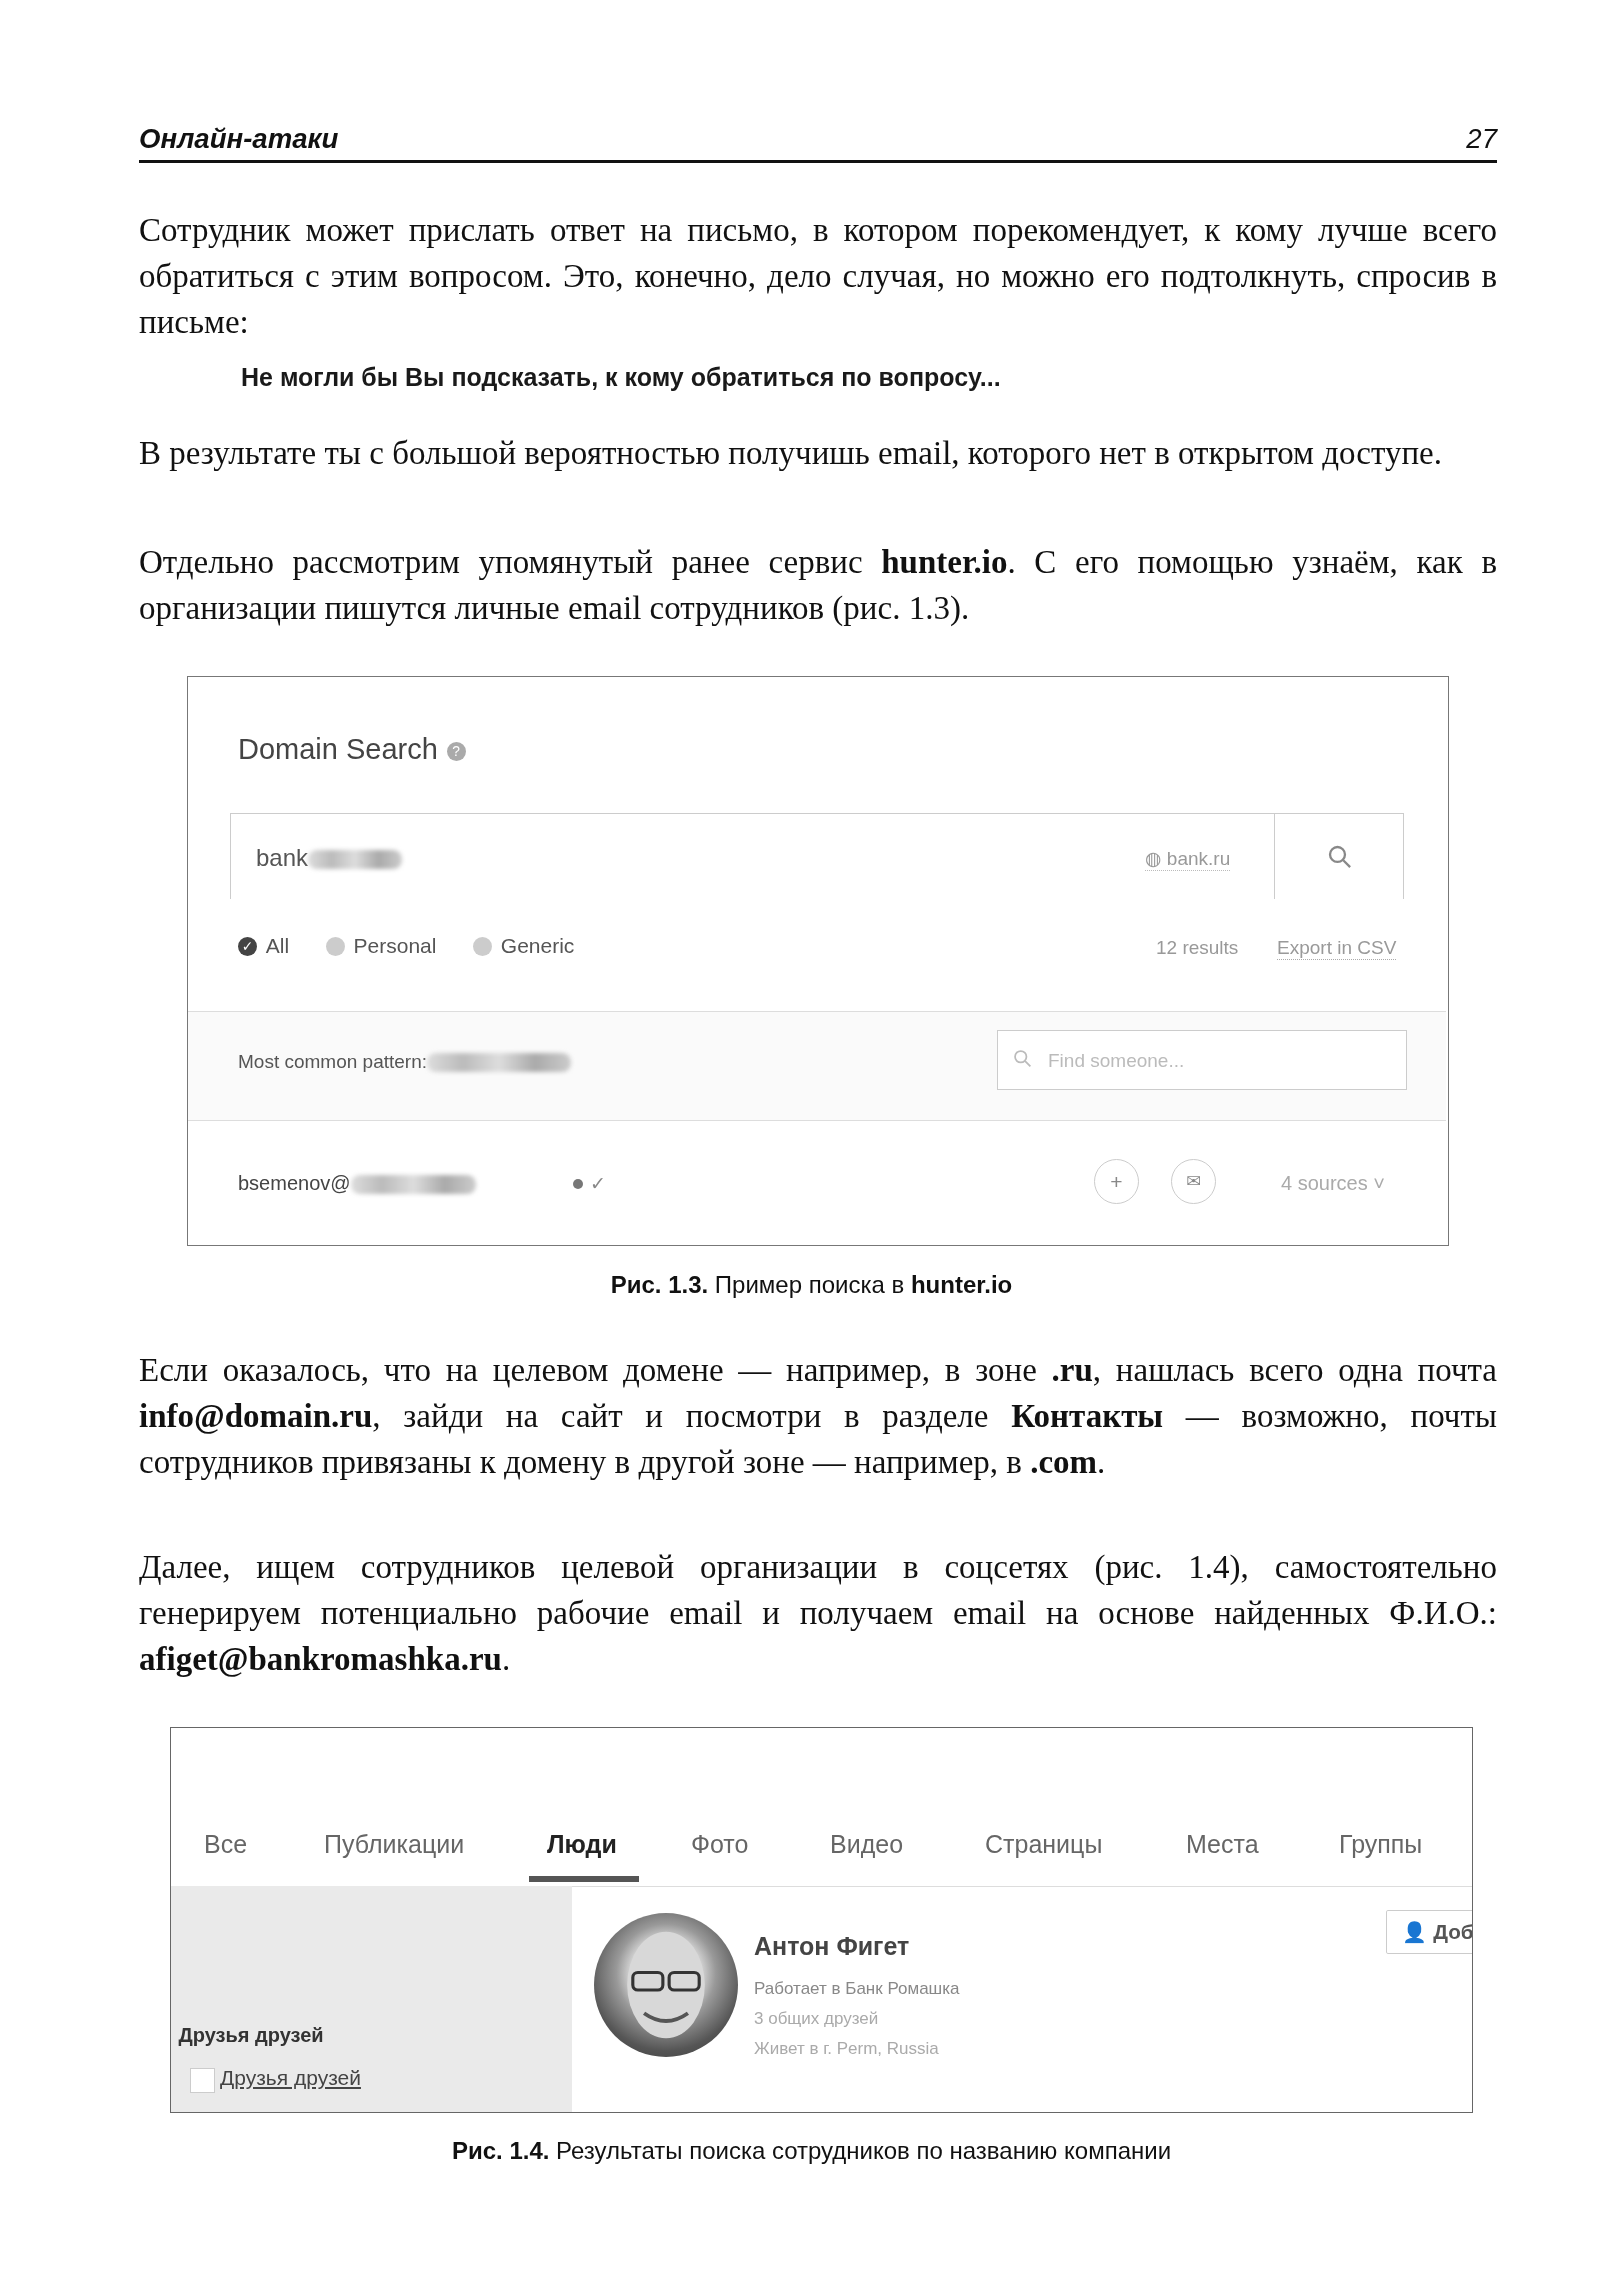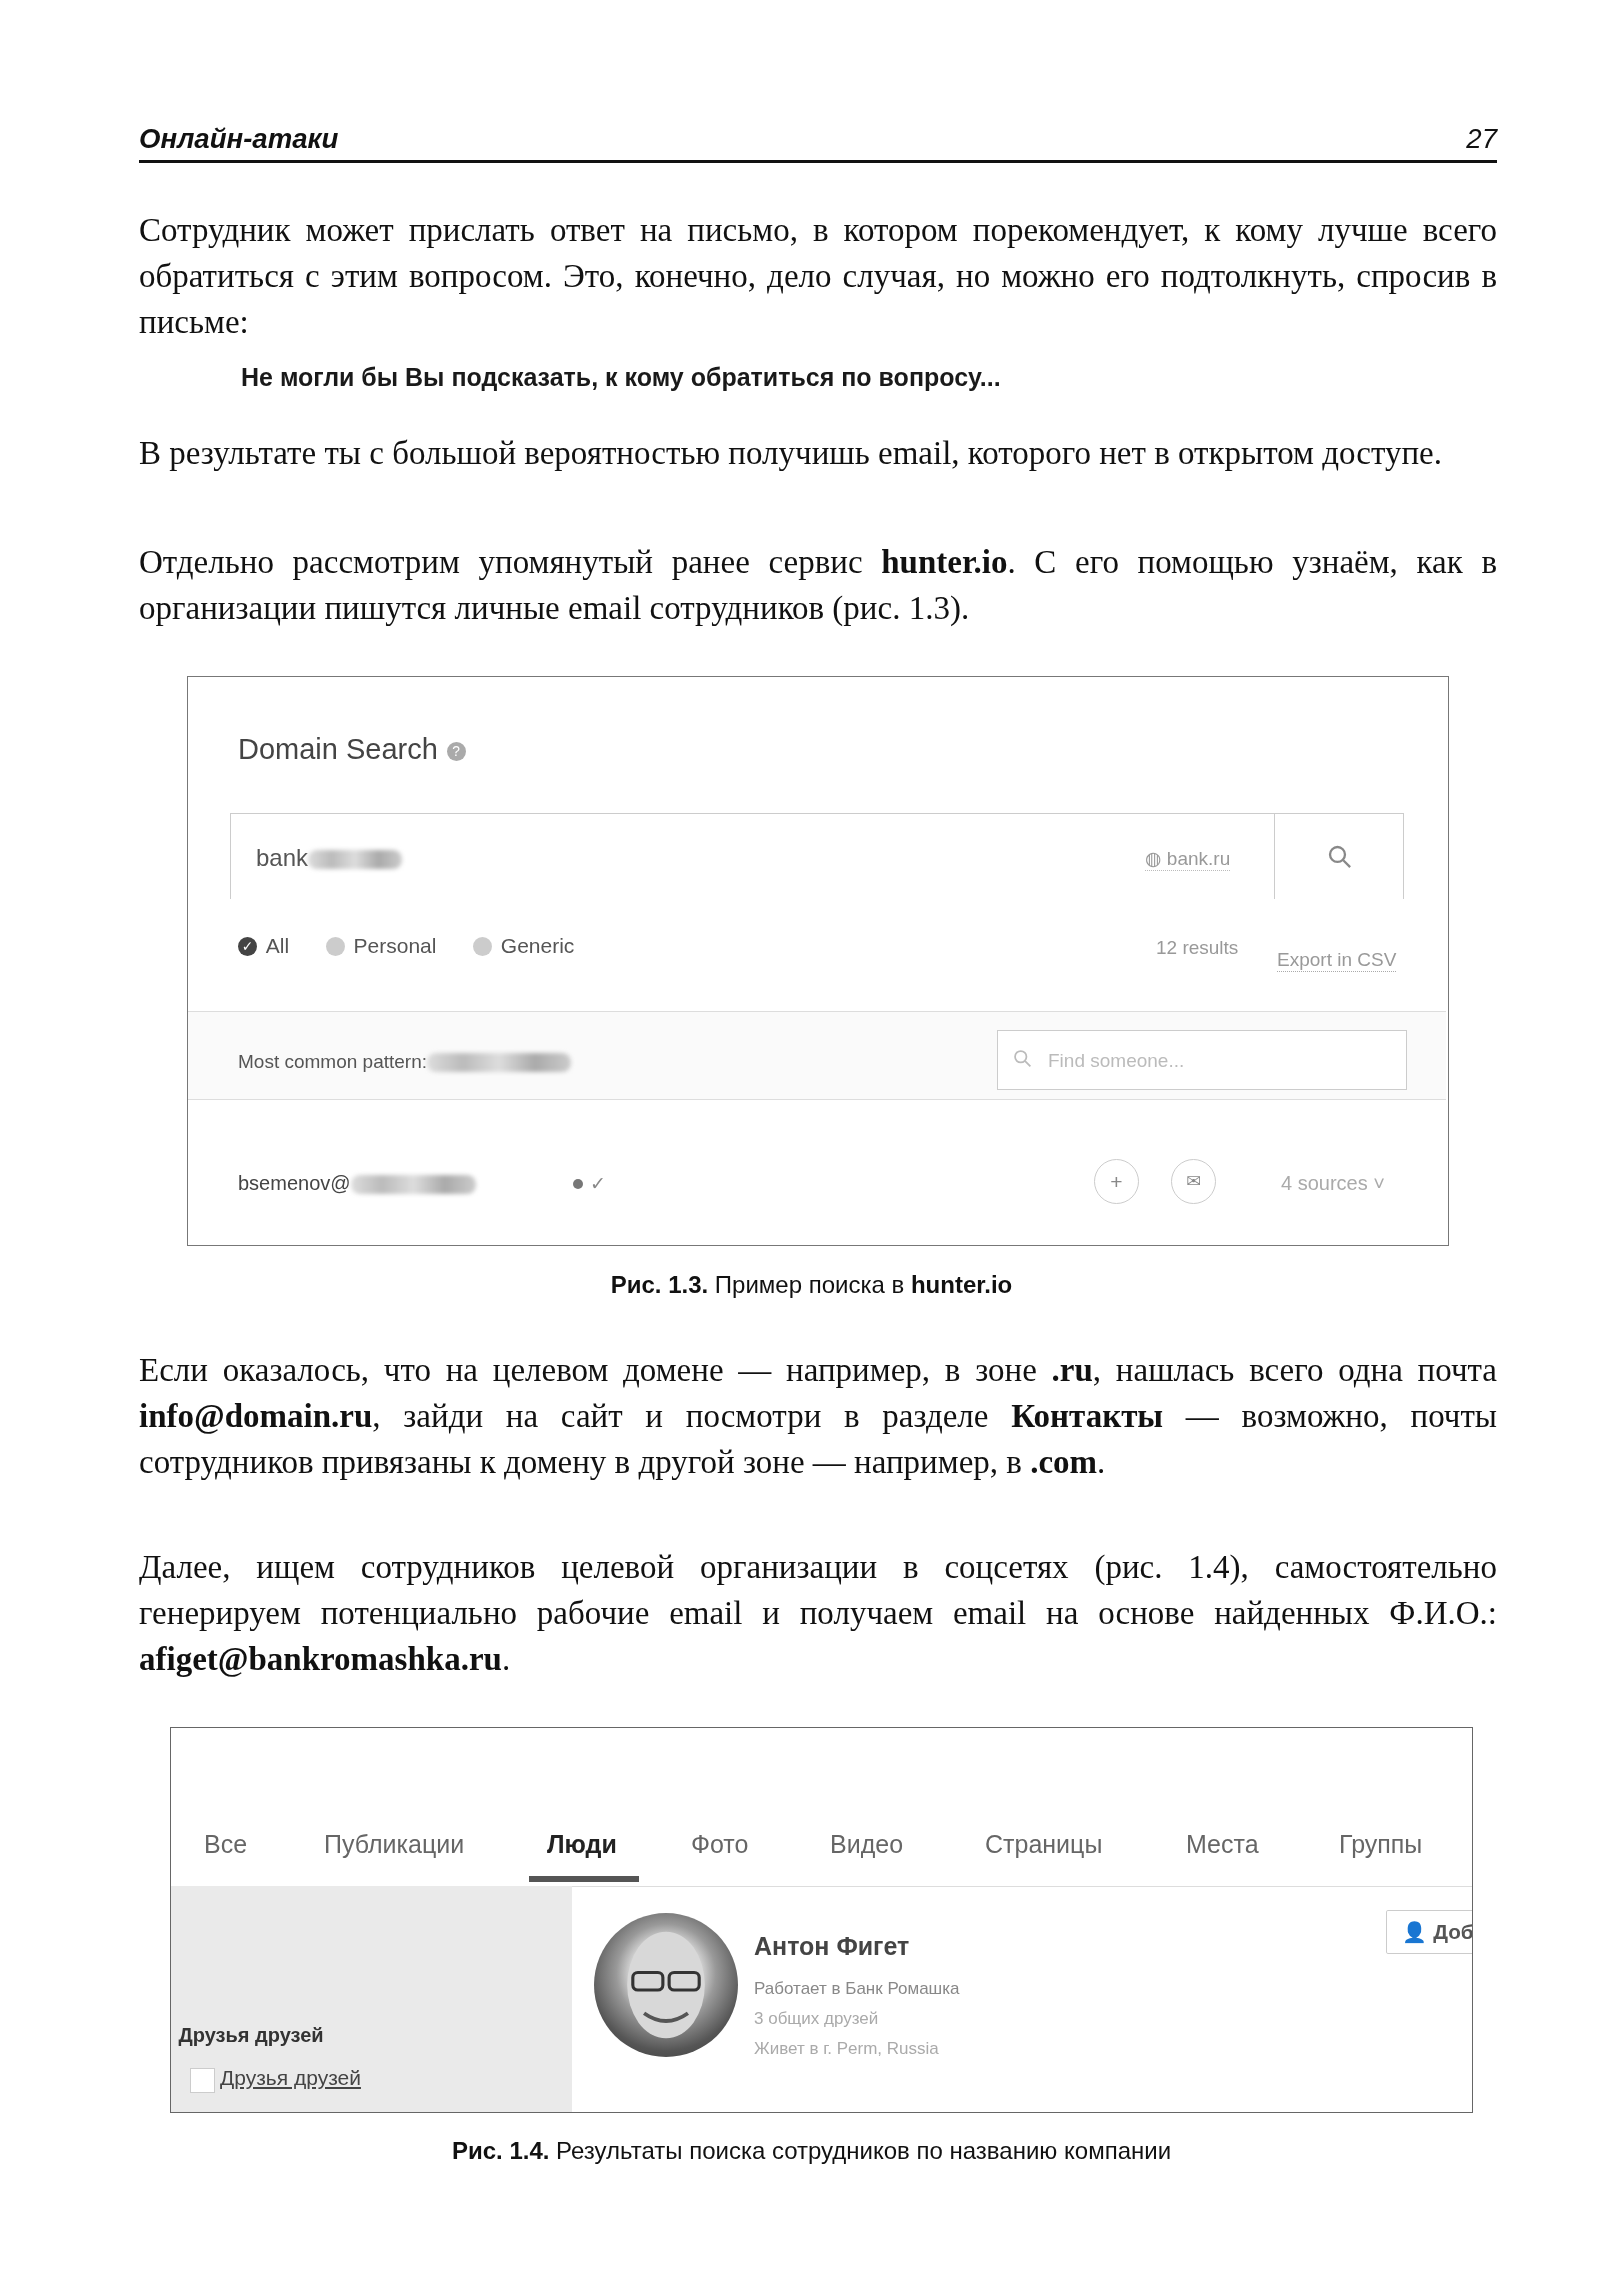--- a/index.html
+++ b/index.html
@@ -23,22 +23,22 @@
   #fig13 .help-icon { display:inline-block; width:19px; height:19px; border-radius:50%; background:#aaa; color:#fff; font-size:13.8px; text-align:center; line-height:19px; margin-left:8.8px; vertical-align:middle; }
   #fig13 .search-box { left:42px; top:136px; width:1174px; height:86px; border:1.3px solid #ccc; border-bottom:none; box-sizing:border-box; }
   #fig13 .search-val { left:25px; top:30px; font-size:24px; color:#555; }
   #fig13 .blur { display:inline-block; width:94px; height:19px; background:linear-gradient(90deg,#ddd,#bbb,#ddd,#aaa,#ccc); border-radius:8.8px; filter:blur(1.9px); vertical-align:middle; }
   #fig13 .domain-chip { left:914px; top:33px; font-size:19px; color:#999; border-bottom:1.3px dotted #bbb; }
   #fig13 .search-btn { left:1043px; top:0; width:130px; height:85px; border-left:1.3px solid #ccc; box-sizing:border-box; display:flex; align-items:center; justify-content:center; }
   #fig13 .filters { left:50px; top:257px; font-size:21px; color:#555; display:flex; align-items:center; gap:8.8px; }
   #fig13 .radio { width:19px; height:19px; border-radius:50%; background:#ccc; display:inline-block; }
   #fig13 .radio.on { background:#444; color:#fff; font-size:13.8px; text-align:center; line-height:19px; }
   #fig13 .results-count { left:968px; top:260px; font-size:19px; color:#999; }
-  #fig13 .export-link { left:1089px; top:260px; font-size:19px; color:#999; border-bottom:1.3px dotted #aaa;margin-top:12px; }
-  #fig13 .pattern-row { left:0; top:334px; width:1258px; height:89px; background:#fafafa; border-top:1.3px solid #ddd; border-bottom:1.3px solid #ddd; box-sizing:border-box;text-align:right; }
+  #fig13 .export-link { left:1089px; top:260px; font-size:19px; color:#999; border-bottom:1.3px dotted #aaa; }
+  #fig13 .pattern-row { left:0; top:334px; width:1258px; height:110px; background:#fafafa; border-top:1.3px solid #ddd; border-bottom:1.3px solid #ddd; box-sizing:border-box;text-align:right; }
   #fig13 .pattern-label { left:50px; top:39px; font-size:19px; color:#555; }
   #fig13 .find-box { left:809px; top:17.5px; width:410px; height:60px; border:1.3px solid #ccc; background:#fff; box-sizing:border-box; }
   #fig13 .find-ph { left:50px; top:19px; font-size:19px; color:#bbb; }
   #fig13 .email { left:50px; top:495px; font-size:20px; color:#444; }
   #fig13 .dot { left:385px; top:502px; width:10px; height:10px; border-radius:50%; background:#777; }
   #fig13 .check { left:402px; top:495px; font-size:19px; color:#888; }
   #fig13 .circle-btn { width:45px; height:45px; border-radius:50%; border:1.3px solid #ccc; box-sizing:border-box; display:flex; align-items:center; justify-content:center; color:#888; font-size:21px; }
   #fig13 .sources { left:1093px; top:495px; font-size:20px; color:#aaa; }
 
   .caption { font-size:24px; font-weight:bold; text-align:center; width:1623px; left:0; }

